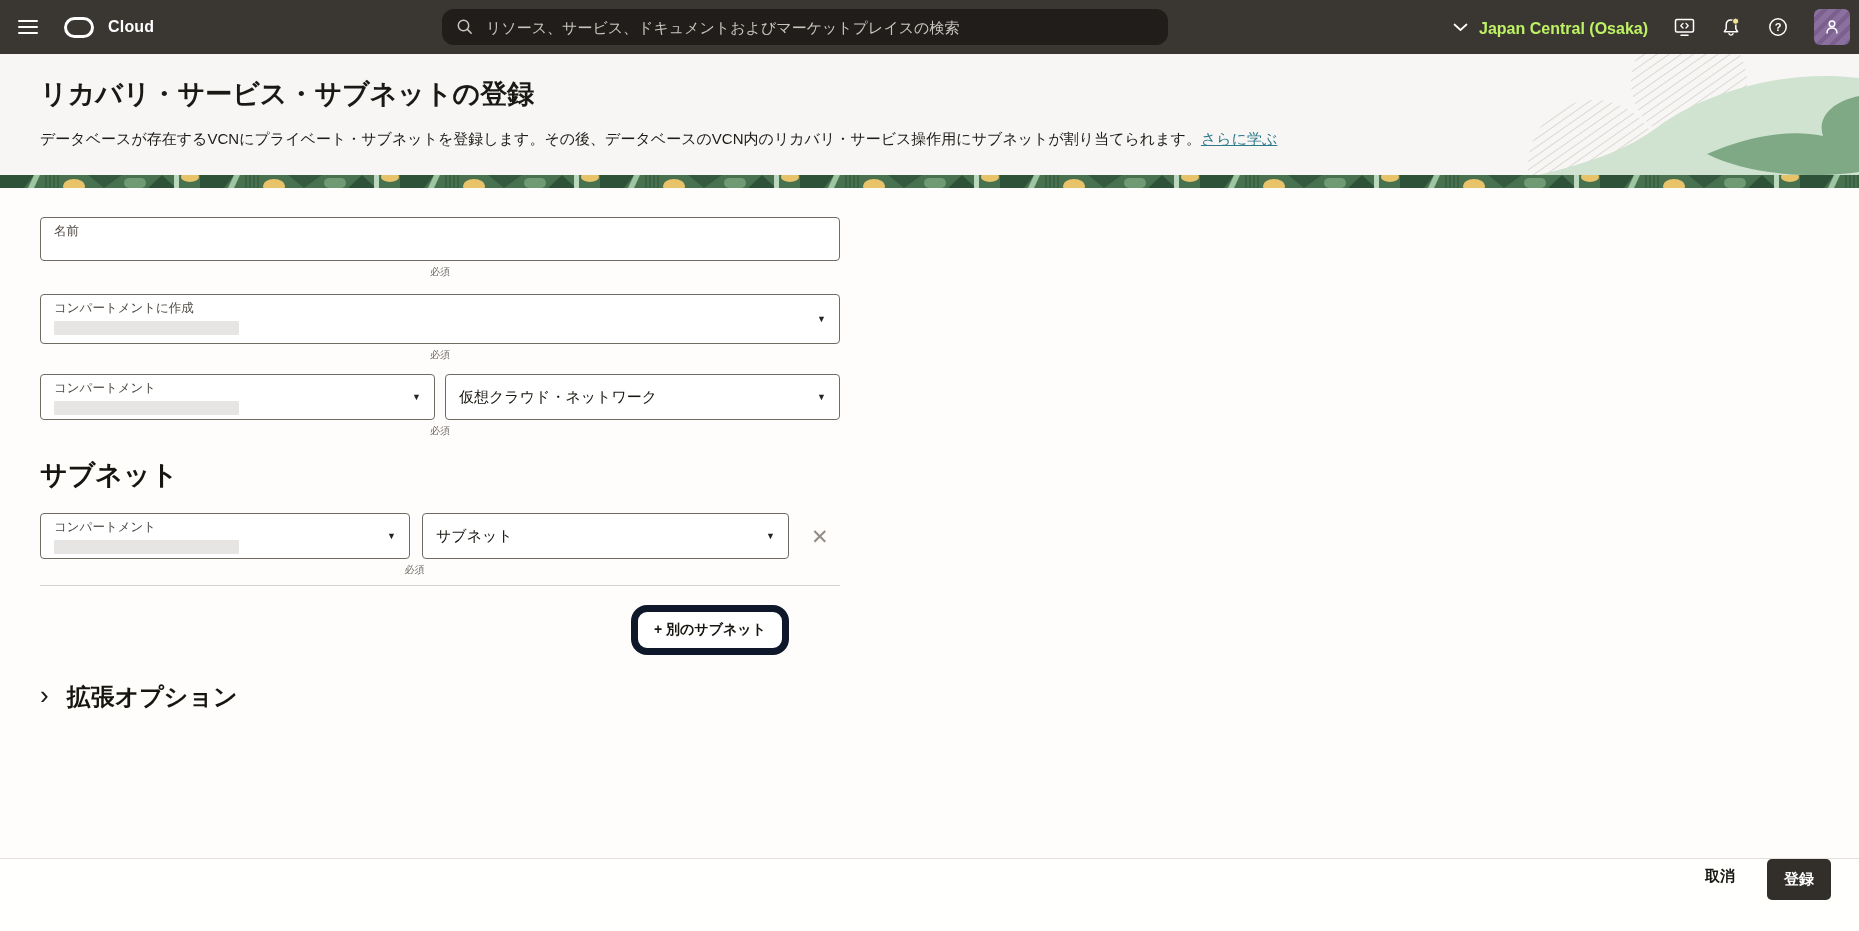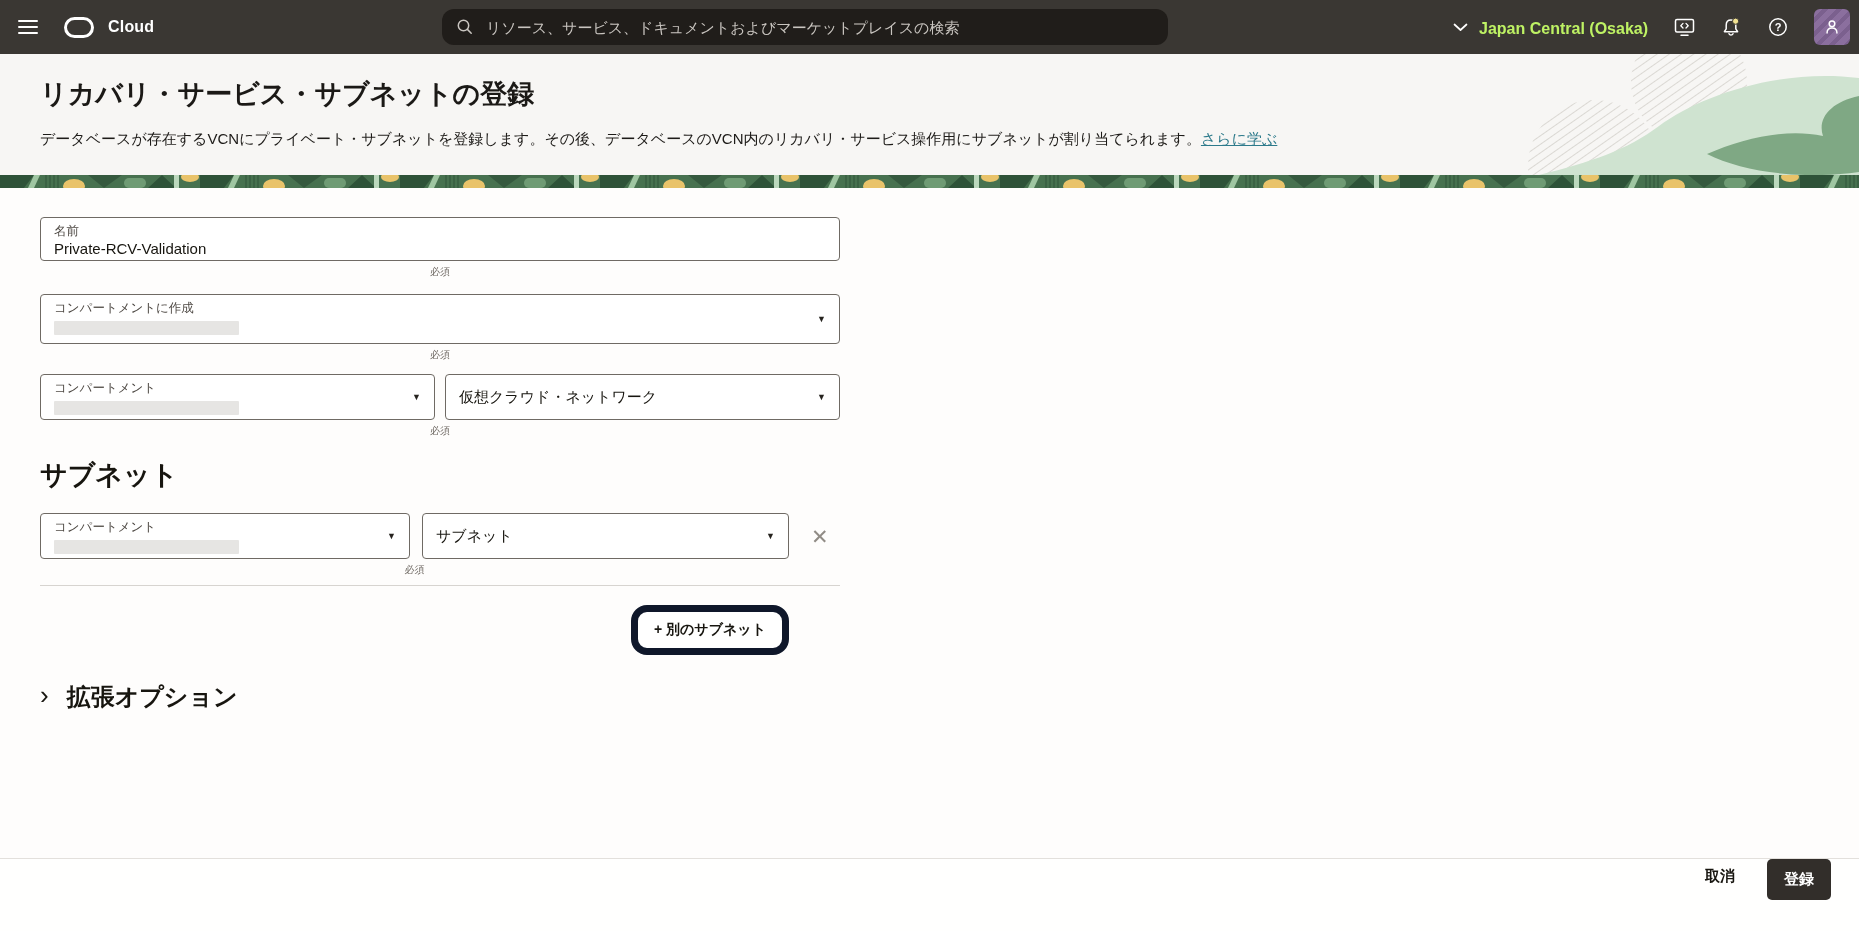--- a/index.html
+++ b/index.html
@@ -168,21 +168,20 @@
     <div class="banner-desc">
       <span>データベースが存在するVCNにプライベート・サブネットを登録します。その後、データベースのVCN内のリカバリ・サービス操作用にサブネットが割り当てられます。</span><span class="learn-link">さらに学ぶ</span>
     </div>
   </div>
 
   <div class="content">
     <div class="form">
 
       <div class="field f-name">
         <div class="flabel">名前</div>
-        <input class="fvalue" type="text" value="Private-RCV-Validation" style="">
       </div>
       <div class="required">必須</div>
 
       <div class="field f-createin">
         <div class="flabel">コンパートメントに作成</div>
         <div class="redacted"></div>
         <span class="caret">▼</span>
       </div>
       <div class="required">必須</div>
 

